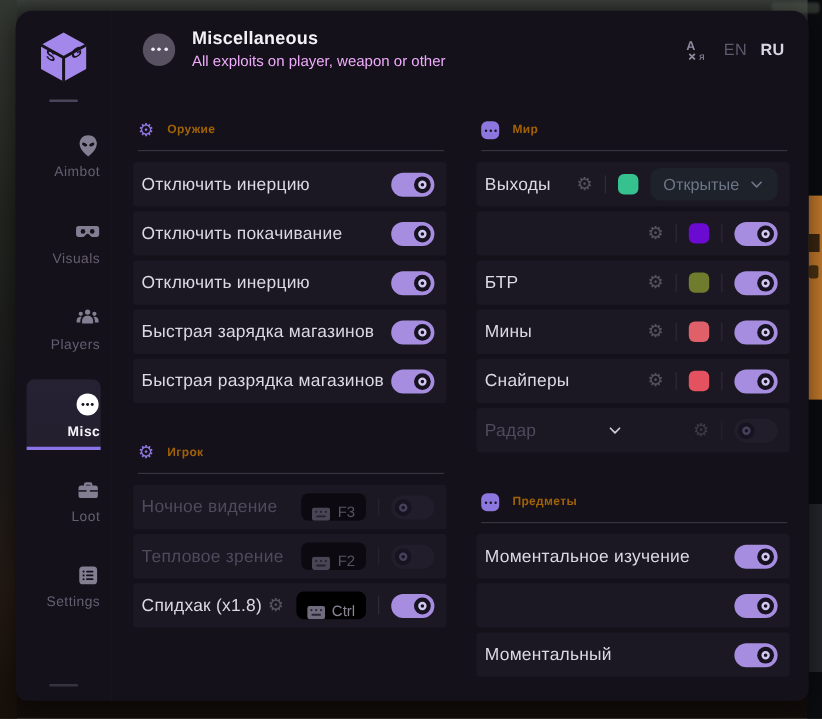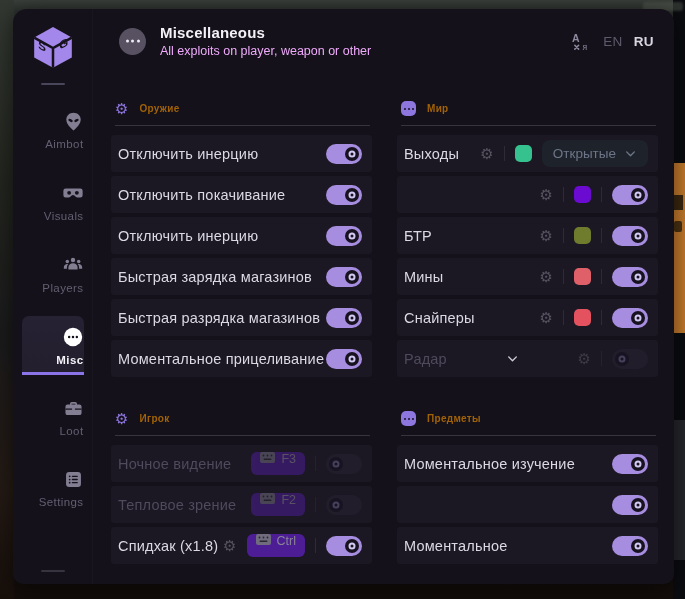--- a/index.html
+++ b/index.html
@@ -67,22 +67,22 @@
   .row{height:37px;margin-bottom:4px;background:#1b1824;border-radius:3px;
     display:flex;align-items:center;padding:0 10px 0 7px;}
   .row-label{font-size:14.5px;color:#dcd9e4;letter-spacing:.2px;white-space:nowrap;overflow:hidden;}
   .row.dim .row-label{color:#4f4a5c;}
   .row-mid{flex:1;display:flex;justify-content:center;align-items:center;}
   .controls{margin-left:auto;display:flex;align-items:center;gap:10px;}
   .row.dim .controls{opacity:.55;}
   .sep{width:1px;height:15px;background:#2e2a38;}
   .gear{color:#57525f;font-size:15px;line-height:1;cursor:pointer;}
   .swatch{width:17px;height:17px;border-radius:5px;cursor:pointer;flex:0 0 17px;}
-  .kbd{display:inline-flex;align-items:flex-start;gap:6px;height:23px;padding:0 9px;border-radius:6px;
-    background:#4c1d95;color:#8a8495;font-size:12.5px;cursor:pointer;}
+  .kbd{display:inline-flex;align-items:flex-end;gap:6px;height:23px;padding:0 9px;border-radius:6px;
+    background:#000000;color:#8a8495;font-size:12.5px;cursor:pointer;}
   .dropdown{display:inline-flex;align-items:center;gap:8px;height:27px;padding:0 11px;border-radius:8px;
     background:#1e222a;color:#6d7688;font-size:13.5px;cursor:pointer;}
   .row-chevron{color:#cfccd8;display:flex;align-items:center;cursor:pointer;}
 
   .toggle{width:36px;height:20px;border-radius:11px;position:relative;cursor:pointer;flex:0 0 36px;}
   .toggle.on{background:#a78de0;}
   .toggle.off{background:#262230;}
   .toggle .knob{position:absolute;top:3px;width:14px;height:14px;border-radius:50%;}
   .toggle.on .knob{right:3px;background:#17121f;}
   .toggle.off .knob{left:3px;background:#151020;}
@@ -230,29 +230,20 @@
               </div>
               <div class="row">
                 <span class="row-label">Быстрая разрядка магазинов</span>
                 <div class="row-mid"></div>
                 <div class="controls">
                   <span class="toggle on">
                     <span class="knob"></span>
                   </span>
                 </div>
               </div>
-              <div class="row">
-                <span class="row-label">Моментальное прицеливание</span>
-                <div class="row-mid"></div>
-                <div class="controls">
-                  <span class="toggle on">
-                    <span class="knob"></span>
-                  </span>
-                </div>
-              </div>
             </div>
         </div>
 
         <div class="section">
           <div class="sec-head">
             <span class="sec-gear">⚙</span>
             <span class="sec-title">Игрок</span>
           </div>
           <hr class="sec-divider">
           <div>
@@ -454,21 +445,21 @@
               </div>
               <div class="row">
                 <div class="row-mid"></div>
                 <div class="controls">
                   <span class="toggle on">
                     <span class="knob"></span>
                   </span>
                 </div>
               </div>
               <div class="row">
-                <span class="row-label">Моментальное</span>
+                <span class="row-label">Моментальный</span>
                 <div class="row-mid"></div>
                 <div class="controls">
                   <span class="toggle on">
                     <span class="knob"></span>
                   </span>
                 </div>
               </div>
             </div>
         </div>
 

